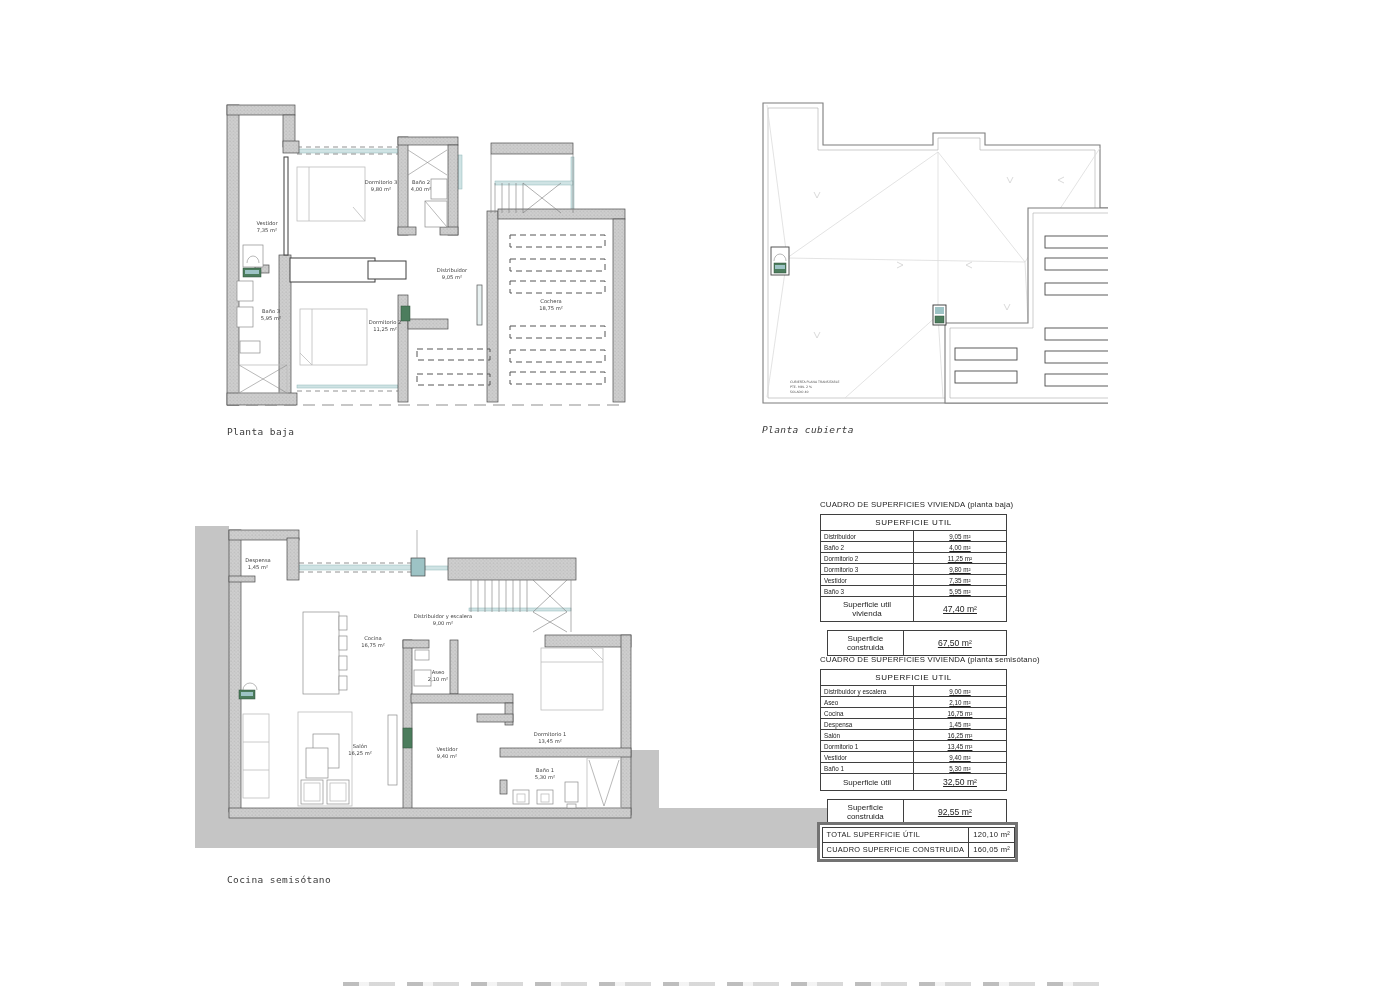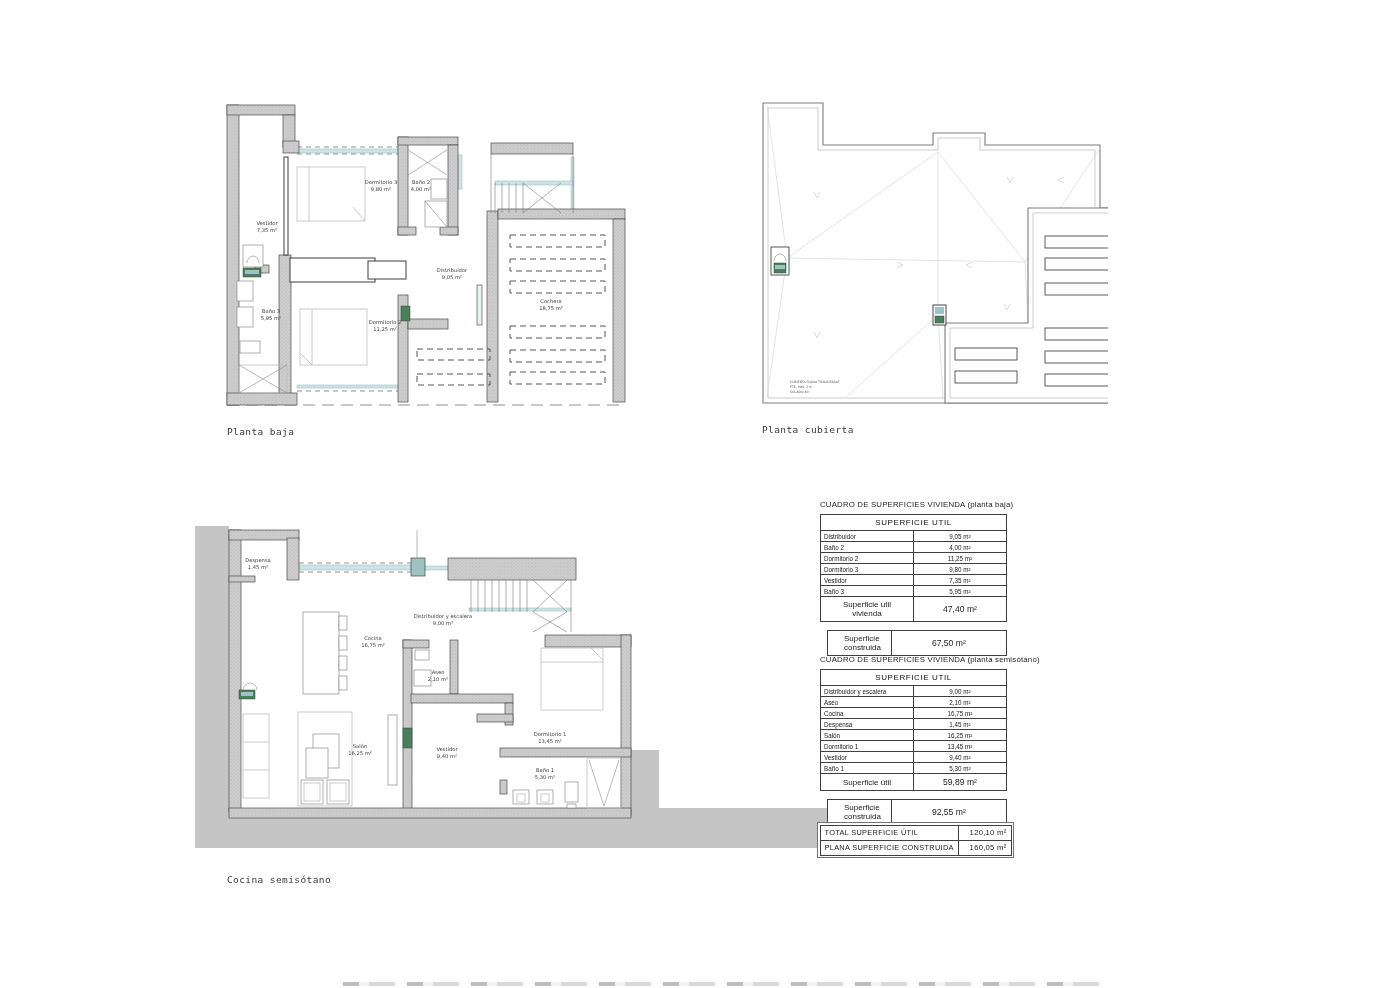--- a/index.html
+++ b/index.html
@@ -10,25 +10,25 @@
   .caption{position:absolute;font-family:"DejaVu Sans Mono","Liberation Mono",monospace;
            font-size:9.5px;color:#3a3a3a;letter-spacing:0.4px;white-space:nowrap;}
 
   
   .tblock{position:absolute;left:820px;width:187px;}
   .ttitle{font-size:7.8px;color:#1d1d1d;margin-bottom:5px;white-space:nowrap;letter-spacing:0.2px;text-align:right;}
   .stable{border-collapse:collapse;width:100%;table-layout:fixed;background:#fff;}
   .stable th{border:1px solid #3f3f3f;text-align:center;font-weight:normal;font-size:8px;
              padding:3px 3px;letter-spacing:0.6px;color:#111;}
   .stable td{border:1px solid #3f3f3f;font-size:6.3px;color:#222;padding:1.5px 3px;}
-  .stable td.val{text-align:center;width:46%;}
-  .stable tr.subtotal td{font-size:8px;text-align:center;padding:3px 16px;}
+  .stable td.val{text-align:center;width:46%;text-decoration:underline;}
+  .stable tr.subtotal td{font-size:8px;text-align:center;padding:3px 10px;}
   .stable tr.subtotal td.val{font-size:8.6px;}
   .built-wrap{margin-top:8px;padding-left:7px;}
-  .totals{position:absolute;left:817px;top:822px;width:192px;border:1px solid #737373;padding:1.5px;background:#fff;}
+  .totals{position:absolute;left:817px;top:822px;width:192px;border:3px solid #737373;padding:1.5px;background:#fff;}
   .totals table{border-collapse:collapse;width:100%;}
   .totals td{border:1px solid #3f3f3f;font-size:7.4px;color:#1a1a1a;padding:2.5px 4px;letter-spacing:0.3px;white-space:nowrap;}
   .totals td.val{text-align:right;width:56px;font-size:7.6px;}
 
   
   .wall{fill:url(#stip);stroke:#4a4a4a;stroke-width:0.7;}
   .closet{fill:#fff;stroke:#3f3f3f;stroke-width:1;}
   .furn{fill:none;stroke:#bdbdbd;stroke-width:0.8;}
   .furn2{fill:#fff;stroke:#8c8c8c;stroke-width:0.7;}
   .thin{stroke:#8a8a8a;stroke-width:0.6;fill:none;}
@@ -246,21 +246,21 @@
         <rect class="green" x="190" y="221" width="9" height="7"></rect>
       </g>
 
       <g>
         <text class="note" x="45" y="288">CUBIERTA PLANA TRANSITABLE</text>
         <text class="note" x="45" y="293">PTE. MIN. 2 %</text>
         <text class="note" x="45" y="298">SOLADO 40</text>
       </g>
     </svg>
   </figure>
-  <div class="caption" style="left:762px;top:424px;">Planta cubierta</div>
+  <div class="caption" style="left:762px;top:424px;font-style:italic;">Planta cubierta</div>
 
   <figure class="plan" style="left:195px;top:520px;">
     <svg width="685" height="352" viewBox="0 0 685 352">
 
       <g>
         <rect class="earth" x="0" y="6" width="34" height="322"></rect>
         <rect class="earth" x="0" y="288" width="680" height="40"></rect>
         <rect class="earth" x="430" y="230" width="34" height="60"></rect>
       </g>
 
@@ -483,21 +483,21 @@
           <tr>
               <td>Vestidor</td>
               <td class="val">9,40 m²</td>
             </tr>
           <tr>
               <td>Baño 1</td>
               <td class="val">5,30 m²</td>
             </tr>
           <tr class="subtotal">
               <td>Superficie útil</td>
-              <td class="val">59,89 m²</td>
+              <td class="val">32,50 m²</td>
             </tr>
         </tbody>
       </table>
       <div class="built-wrap">
         <table class="stable">
           <tbody>
             <tr class="subtotal">
                 <td>Superficie construida</td>
                 <td class="val">92,55 m²</td>
               </tr>
@@ -507,21 +507,21 @@
     </div>
 
     <div class="totals">
       <table>
         <tbody>
           <tr>
               <td>TOTAL SUPERFICIE  ÚTIL</td>
               <td class="val">120,10 m²</td>
             </tr>
           <tr>
-              <td>PLANA SUPERFICIE  CONSTRUIDA</td>
+              <td>CUADRO SUPERFICIE  CONSTRUIDA</td>
               <td class="val">160,05 m²</td>
             </tr>
         </tbody>
       </table>
     </div>
   </section>
 
   <div class="scalebar"></div>
 
 </div>

